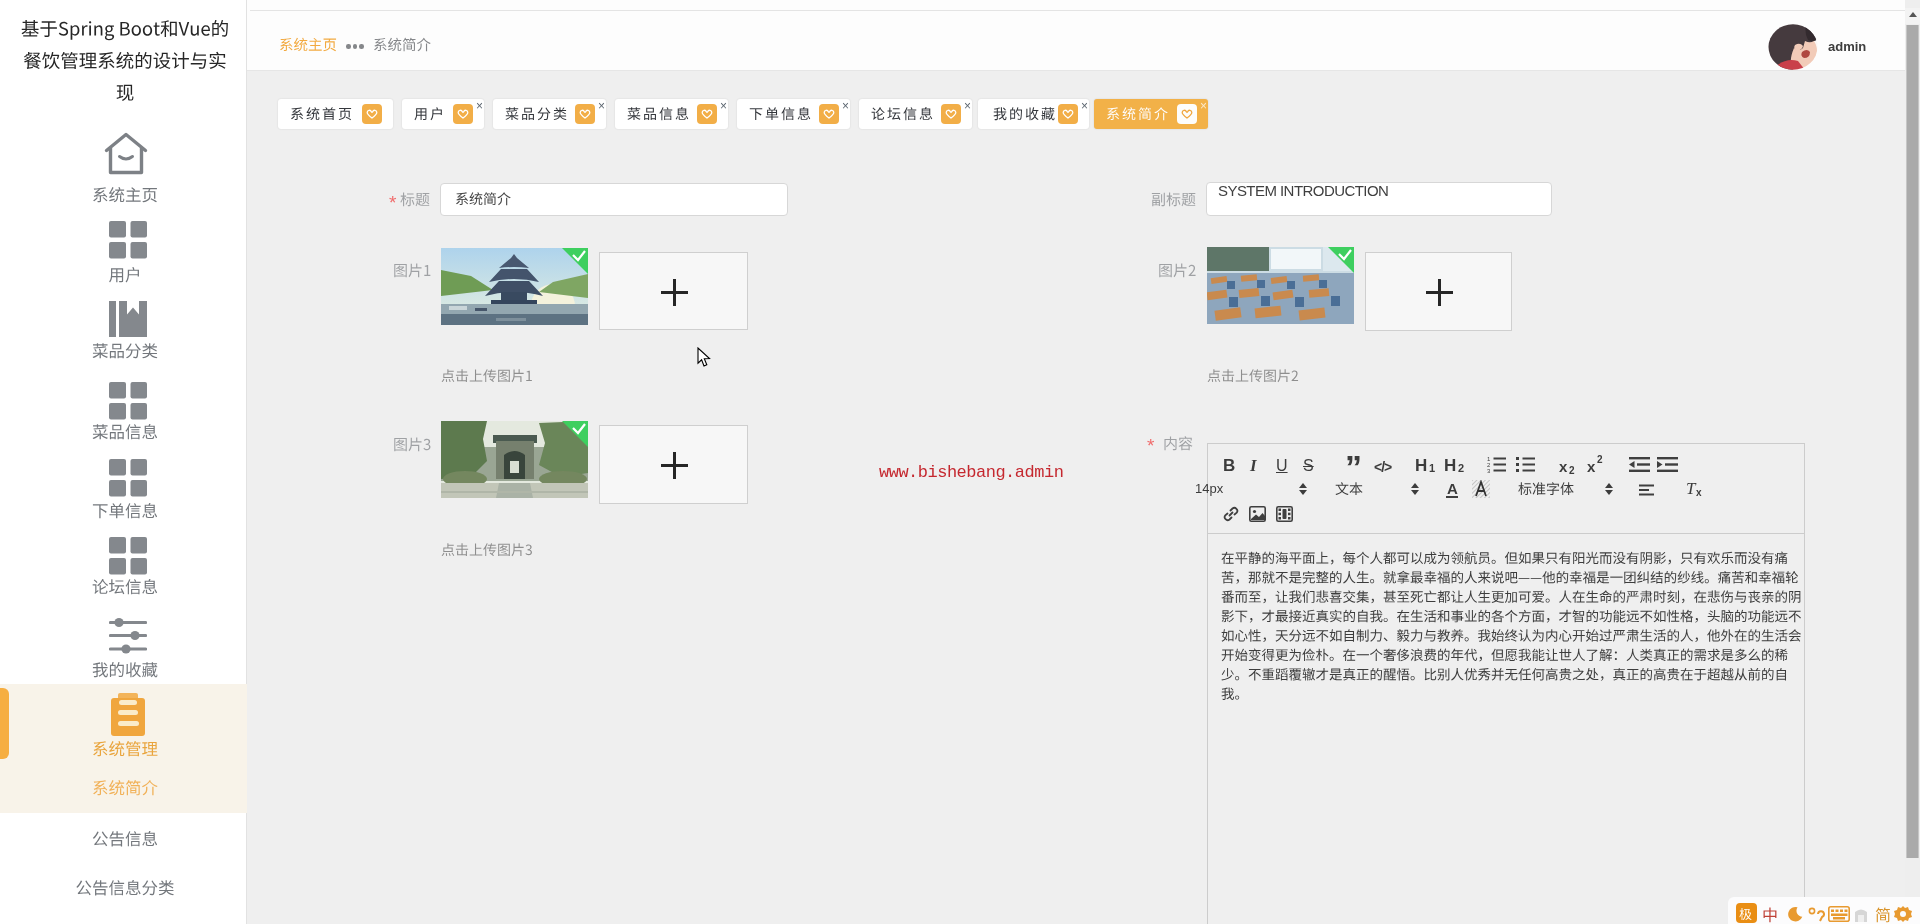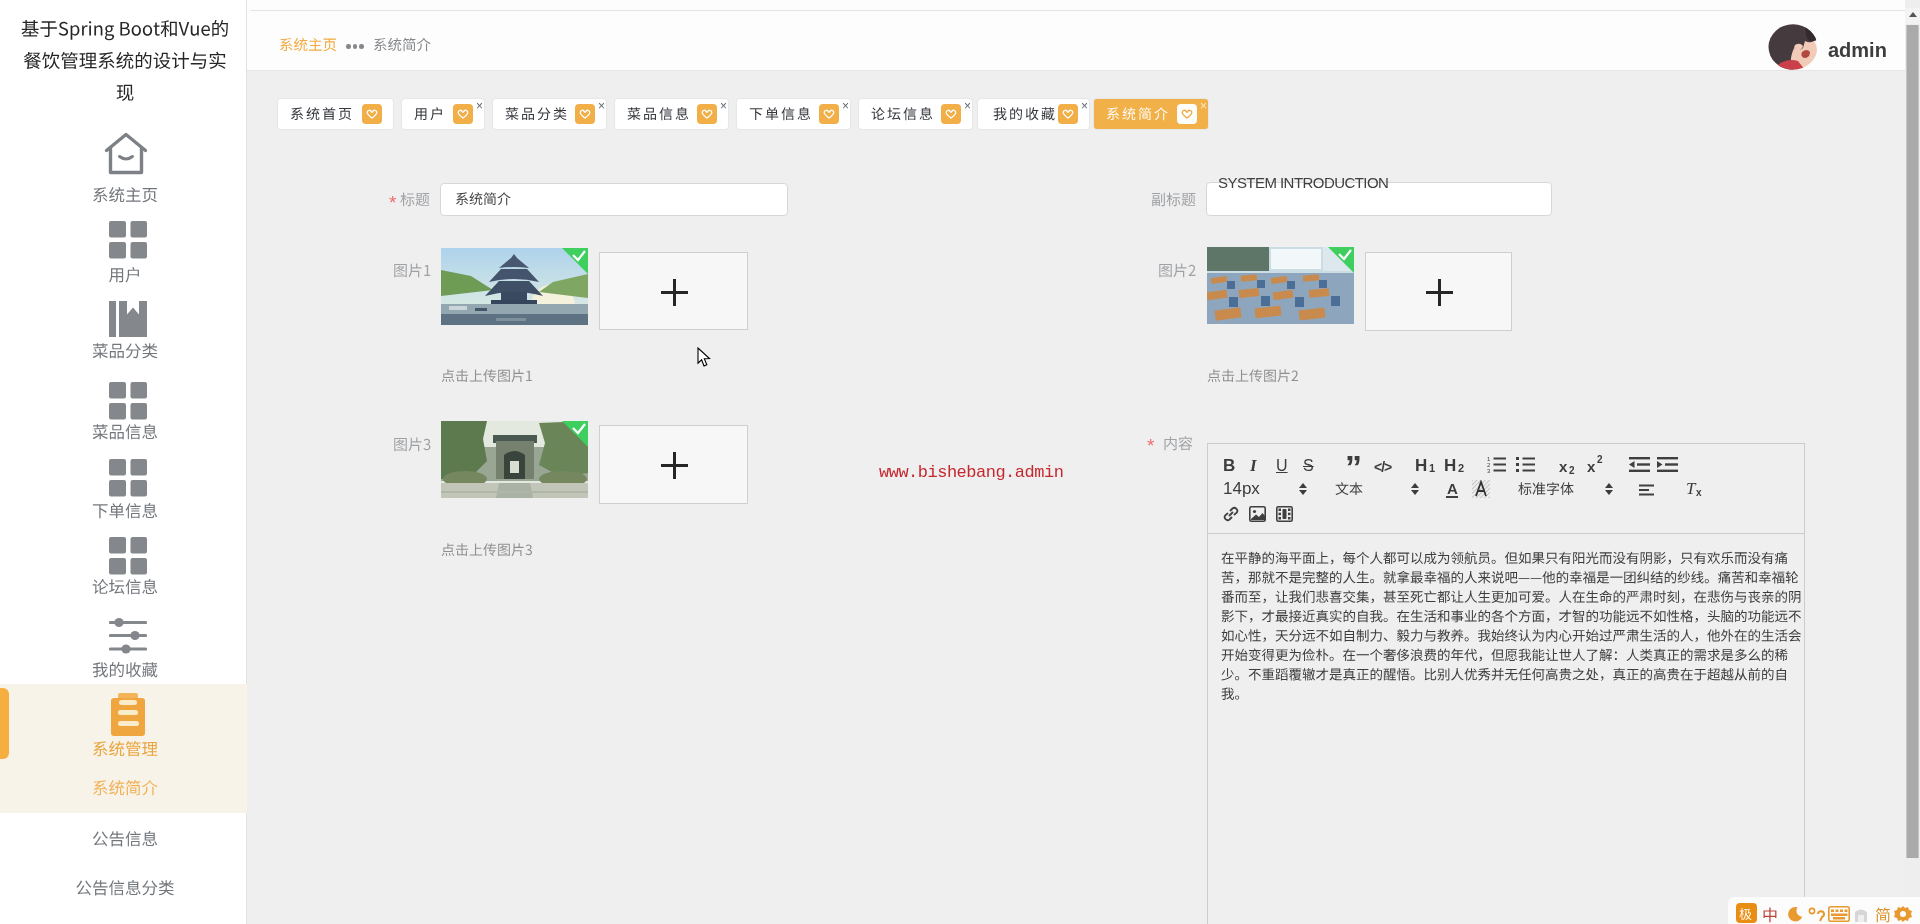--- a/index.html
+++ b/index.html
@@ -10,21 +10,21 @@
 
 #sidebar { left:0; top:0; width:247px; height:924px; background:#fff; border-right:1px solid #e2e2e2; }
 #side-hl { left:0; top:684px; width:247px; height:129px; background:#f8f3e9; }
 #side-pill { left:0; top:688px; width:9px; height:71px; background:#f6ae41; border-radius:0 6px 6px 0; }
 
 
 #topbar { left:247px; top:0; width:1658px; height:71px; background:#fdfdfd; border-bottom:1px solid #e6e6e6; }
 #topline { left:250px; top:10px; width:1655px; height:1px; background:#e4e4e4; }
 #bc-dots { left:346px; top:44px; width:20px; height:5px; }
 #bc-dots i { position:absolute; top:0; width:4.5px; height:4.5px; border-radius:50%; background:#85878a; }
-#admin { left:1828px; top:39px; color:#3d3d3d; font-size:20px; font-weight:bold; }
+#admin { left:1828px; top:39px; color:#3d3d3d; font-size:13px; font-weight:bold; }
 
 
 .tab { top:99px; height:30px; background:#fff; border-radius:3px; box-shadow:0 0 2px rgba(0,0,0,0.12); }
 .tab .ticon { position:absolute; right:11px; top:5px; width:20px; height:20px; background:#f2ae47; border-radius:4px; }
 .tab .tx { position:absolute; right:1px; top:0px; color:#5c6670; font-size:12px; }
 #tab8 .tx { color:#fbe9cb; }
 #tab8 { background:#f2b148; }
 #tab8 .ticon { background:#fdfdfb; }
 .heart { position:absolute; left:4px; top:5px; width:12px; height:10px; }
 
@@ -206,21 +206,21 @@
         <svg class="heart" viewBox="0 0 12 10">
           <path d="M6 9 C3.2 6.8 1.2 5.2 1.2 3.4 a2.1 2.1 0 0 1 4.1-0.7 L6 3.4 L6.7 2.7 a2.1 2.1 0 0 1 4.1 0.7 c0 1.8-2 3.4-4.8 5.6Z" fill="none" stroke="#f0a73f" stroke-width="1.3"></path>
         </svg>
       </span>
       <span class="tx">×</span>
     </div>
 
   <span class="abs star" style="left:389px;top:193px">*</span>
 <div class="abs ipt" style="left:440px;top:183px;width:348px;height:33px"></div>
 <div class="abs ipt" style="left:1206px;top:182px;width:346px;height:34px"></div>
-<div class="abs" style="left:1218px;top:166px;height:34px;line-height:34px;font-size:15px;letter-spacing:-0.55px;color:#3f3f3f">SYSTEM INTRODUCTION</div>
+<div class="abs" style="left:1218px;top:174px;height:34px;line-height:34px;font-size:15px;letter-spacing:-0.55px;color:#3f3f3f">SYSTEM INTRODUCTION</div>
 
 <svg class="abs thumb" style="left:441px;top:248px" width="147" height="77" viewBox="0 0 147 77">
   <defs>
         <linearGradient id="sky1" x1="0" y1="0" x2="0" y2="1">
           <stop offset="0" stop-color="#aed3ec"></stop>
           <stop offset="1" stop-color="#e6f0e0"></stop>
         </linearGradient>
       </defs>
   <rect width="147" height="77" fill="url(#sky1)"></rect>
   <circle cx="112" cy="58" r="22" fill="#f7f3da" opacity="0.9"></circle>
@@ -355,21 +355,21 @@
   <polygon points="5.5,4 0,7.5 5.5,11" fill="#3f3f3f"></polygon>
 </svg>
 <svg class="abs" style="left:1657px;top:457px" width="21" height="15" viewBox="0 0 21 15">
   <g stroke="#3f3f3f" stroke-width="2.4">
         <line x1="0" y1="1.2" x2="21" y2="1.2"></line>
         <line x1="8" y1="7.5" x2="21" y2="7.5"></line>
         <line x1="0" y1="13.8" x2="21" y2="13.8"></line>
       </g>
   <polygon points="0,4 5.5,7.5 0,11" fill="#3f3f3f"></polygon>
 </svg>
-<div class="abs qi" style="left:1223px;top:481px;font-size:17px;line-height:15px">14px</div>
+<div class="abs qi" style="left:1195px;top:481px;font-size:13px;line-height:15px">14px</div>
 <div class="abs updn" style="left:1299px;top:483px"></div>
 <div class="abs updn" style="left:1411px;top:483px"></div>
 <div class="abs qi" style="left:1447px;top:481px;font-size:15px;font-weight:bold;line-height:15px">A</div>
 <div class="abs" style="left:1446px;top:496px;width:12px;height:2px;background:#3f3f3f"></div>
 <svg class="abs" style="left:1472px;top:480px" width="18" height="18" viewBox="0 0 18 18">
   <defs>
         <pattern id="hat" width="3" height="3" patternUnits="userSpaceOnUse" patternTransform="rotate(45)">
           <rect width="3" height="3" fill="#efefef"></rect>
           <line x1="0" y1="0" x2="0" y2="3" stroke="#999" stroke-width="1"></line>
         </pattern>

